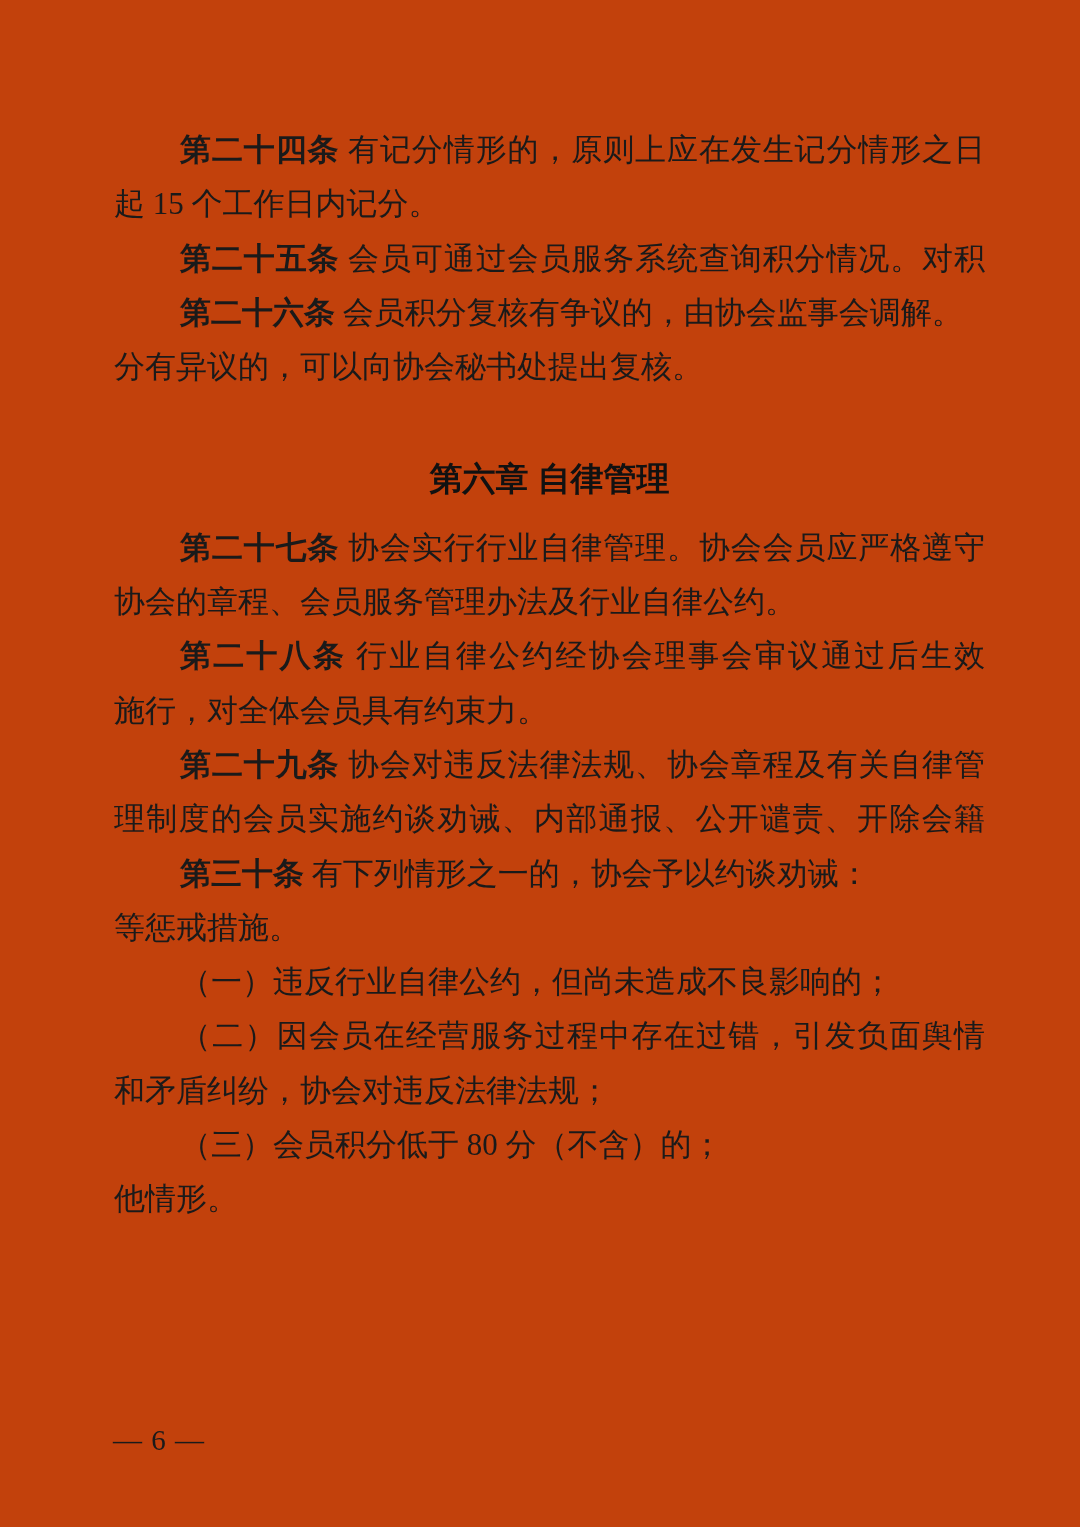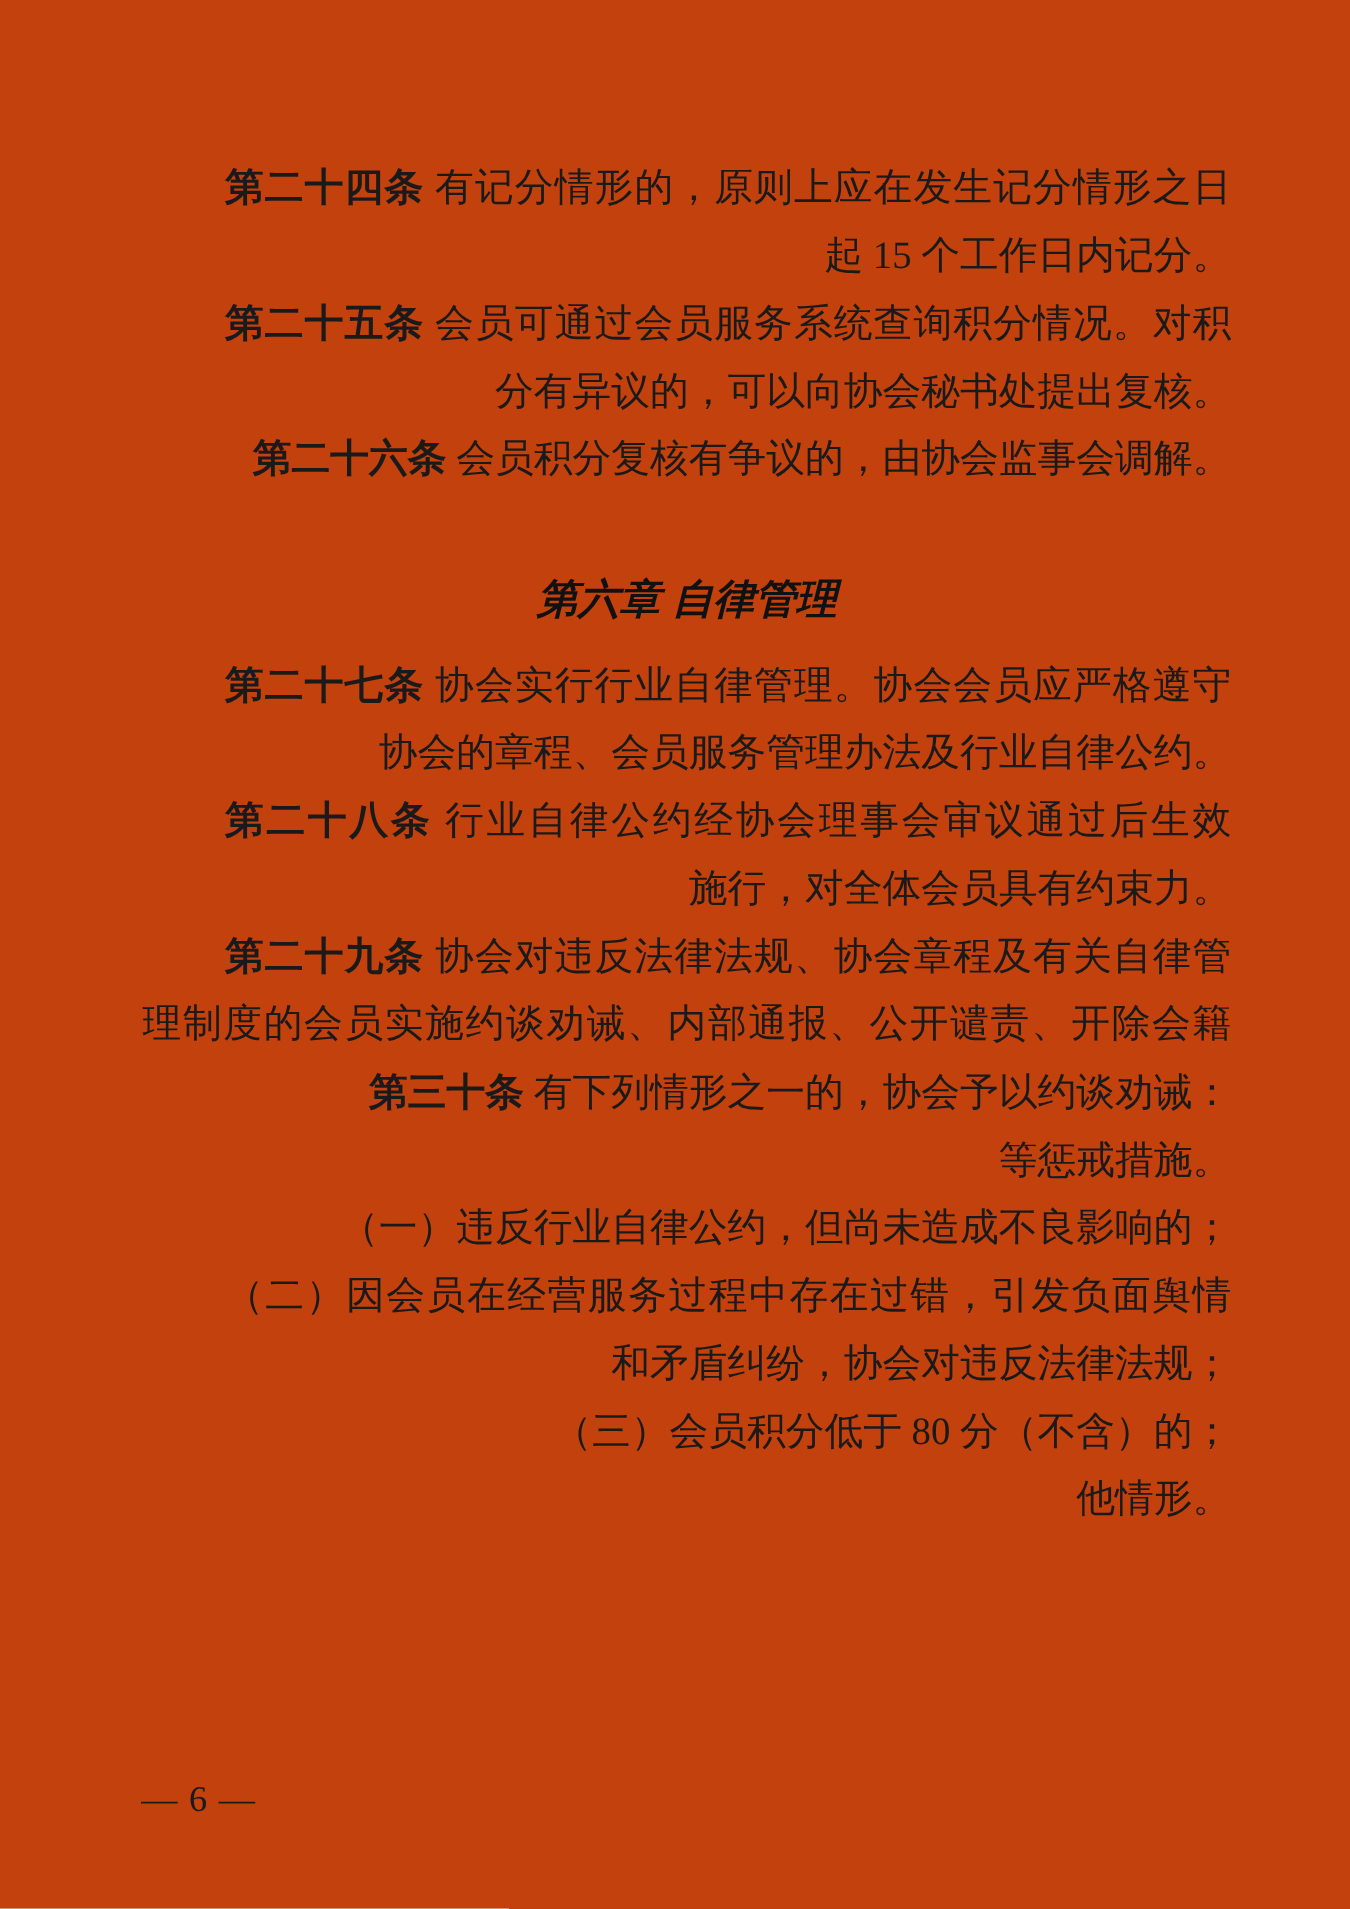--- a/index.html
+++ b/index.html
@@ -20,21 +20,21 @@
     left: 114px;
     top: 123px;
     width: 871px;
     font-family: "Liberation Serif", "DejaVu Serif", serif;
     font-size: 31px;
     line-height: 54.3px;
     color: #1a1a1a;
   }
   .body-line {
     white-space: nowrap;
-    text-align: right;
+    text-align: left;
   }
   .body-line.j {
     white-space: normal;
     text-align: justify;
     text-align-last: justify;
     -moz-text-align-last: justify;
   }
   .body-line.ind {
     text-indent: 66px;
   }
@@ -44,43 +44,42 @@
   }
   .chapter-heading {
     margin: 58px 0 14px 0;
     text-align: center;
     text-indent: 0;
     font-family: "Liberation Sans", "DejaVu Sans", sans-serif;
     font-weight: 700;
     font-size: 33px;
     line-height: 54.3px;
     color: #111111;
-    font-style: italic;
   }
   #page-number {
     position: absolute;
     left: 113px;
     top: 1413px;
     font-family: "Liberation Serif", "DejaVu Serif", serif;
     font-size: 29px;
     line-height: 54px;
     color: #1a1a1a;
     letter-spacing: 1px;
   }
 </style>
 </head>
 <body>
 
 <div id="page">
   <div id="doc-body">
       <div class="body-line ind j"><span class="art-prefix">第二十四条</span> 有记分情形的，原则上应在发生记分情形之日</div>
       <div class="body-line">起 15 个工作日内记分。</div>
       <div class="body-line ind j"><span class="art-prefix">第二十五条</span> 会员可通过会员服务系统查询积分情况。对积</div>
+      <div class="body-line ind"><span class="art-prefix">第二十六条</span> 会员积分复核有争议的，由协会监事会调解。</div>
       <div class="body-line">分有异议的，可以向协会秘书处提出复核。</div>
-      <div class="body-line ind"><span class="art-prefix">第二十六条</span> 会员积分复核有争议的，由协会监事会调解。</div>
       <div class="chapter-heading">第六章 自律管理</div>
       <div class="body-line ind j"><span class="art-prefix">第二十七条</span> 协会实行行业自律管理。协会会员应严格遵守</div>
       <div class="body-line">协会的章程、会员服务管理办法及行业自律公约。</div>
       <div class="body-line ind j"><span class="art-prefix">第二十八条</span> 行业自律公约经协会理事会审议通过后生效</div>
       <div class="body-line">施行，对全体会员具有约束力。</div>
       <div class="body-line ind j"><span class="art-prefix">第二十九条</span> 协会对违反法律法规、协会章程及有关自律管</div>
       <div class="body-line j">理制度的会员实施约谈劝诫、内部通报、公开谴责、开除会籍</div>
       <div class="body-line ind"><span class="art-prefix">第三十条</span> 有下列情形之一的，协会予以约谈劝诫：</div>
       <div class="body-line">等惩戒措施。</div>
       <div class="body-line ind">（一）违反行业自律公约，但尚未造成不良影响的；</div>

